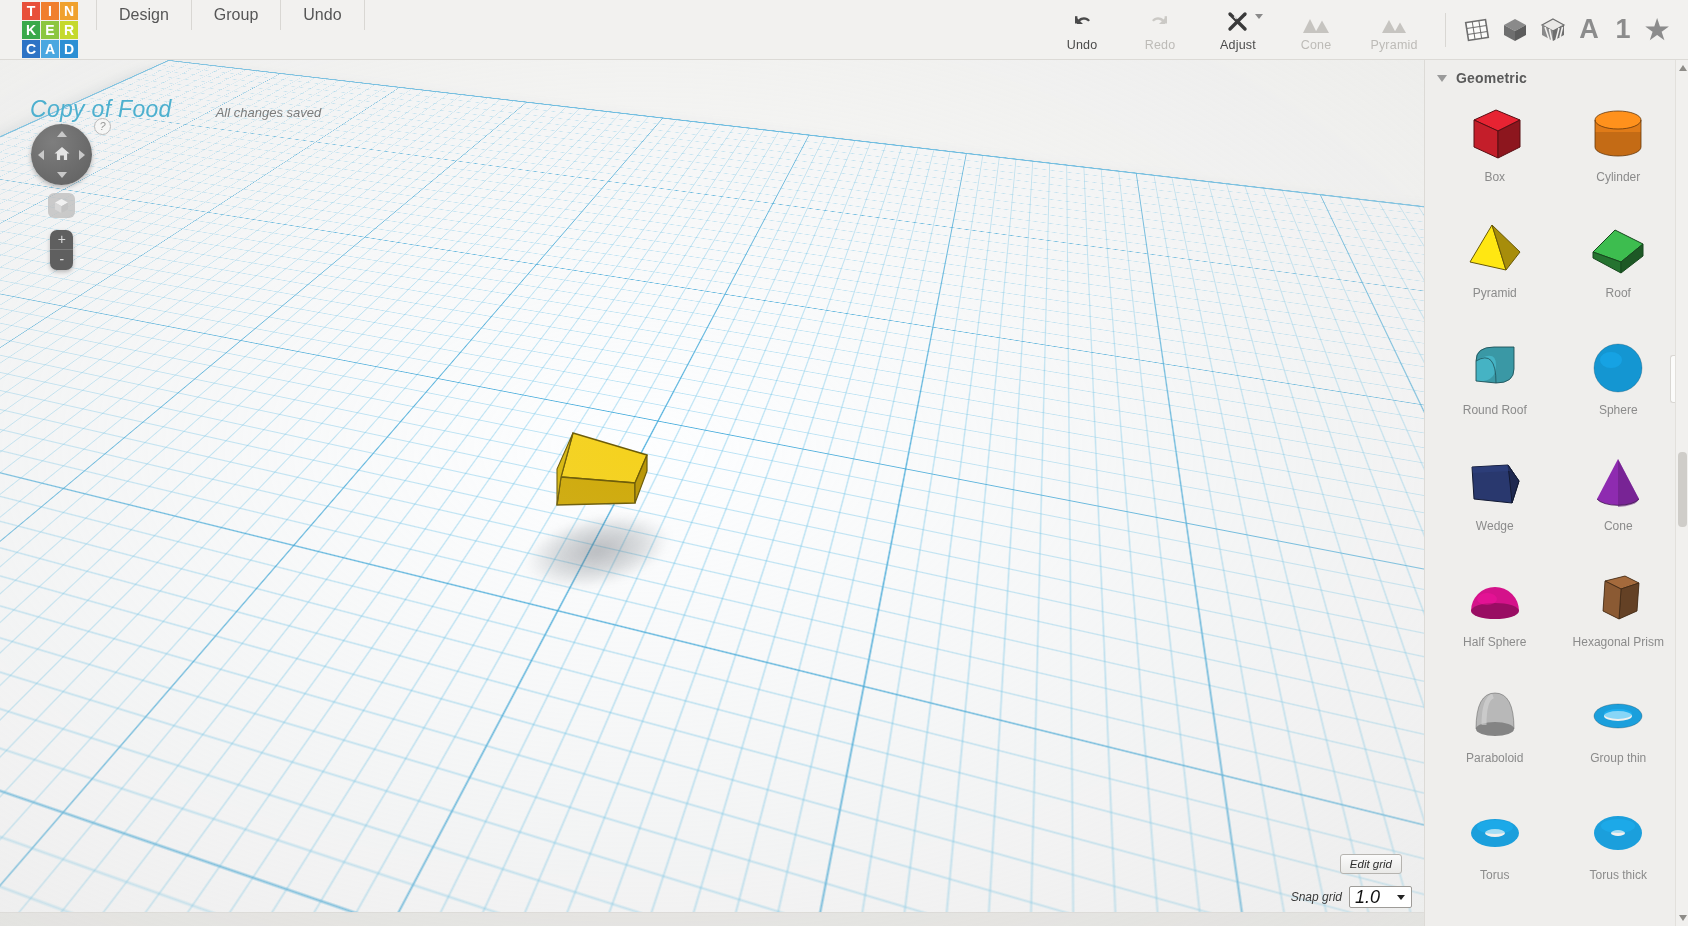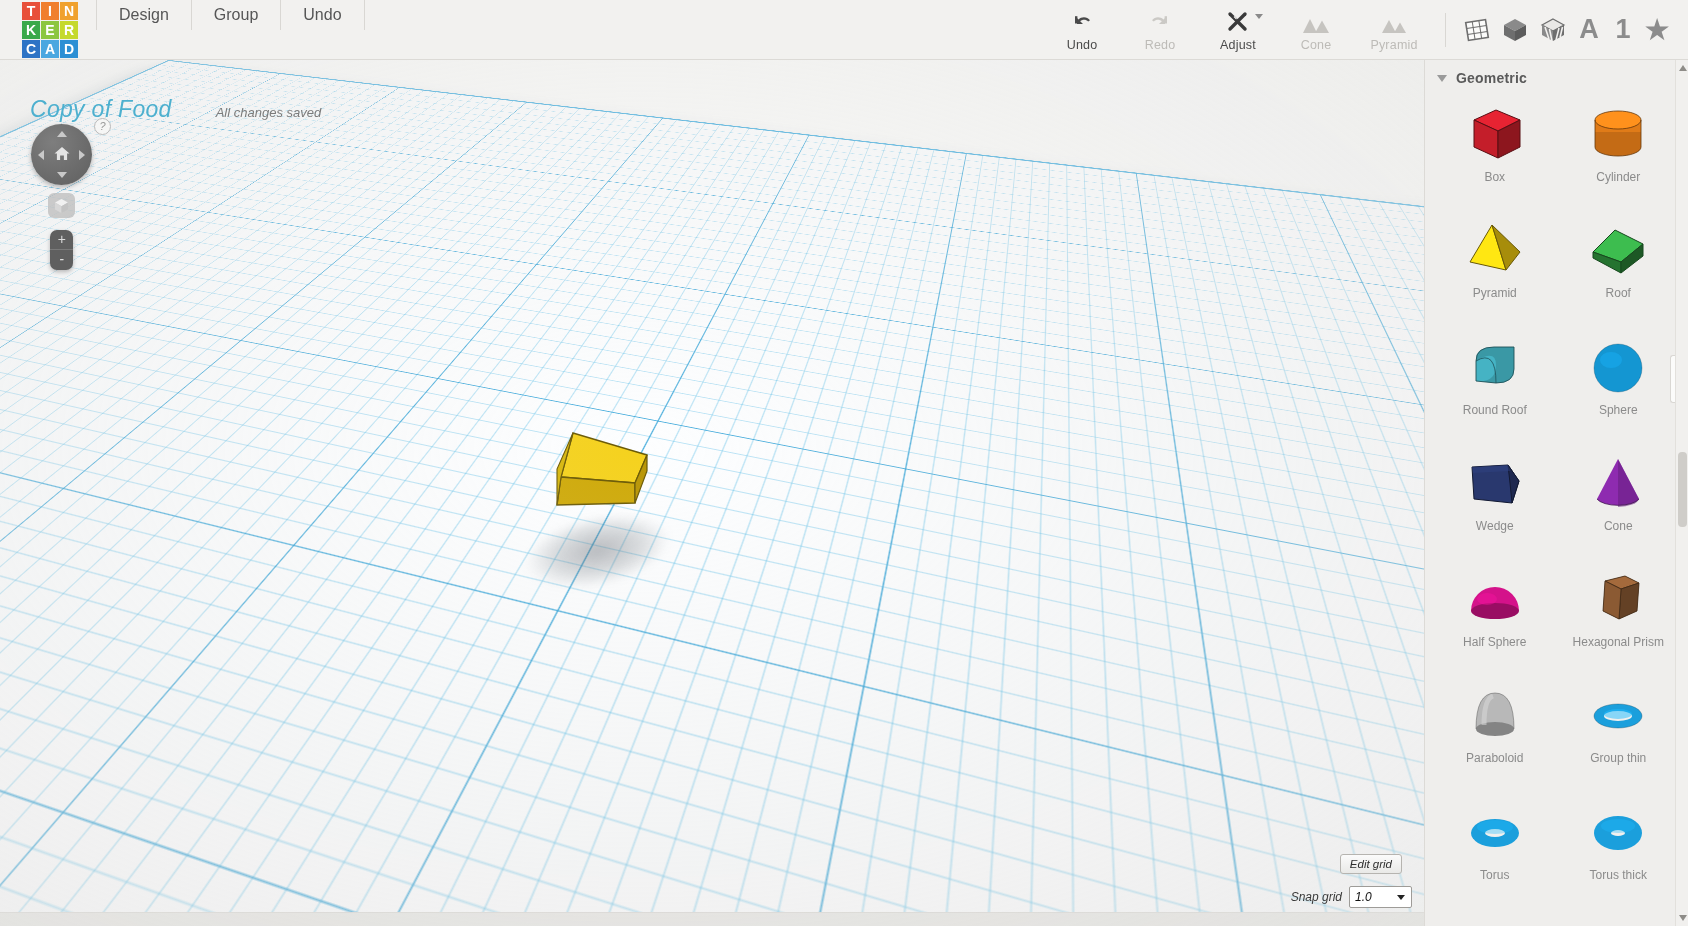--- a/index.html
+++ b/index.html
@@ -173,21 +173,21 @@
   }
   #snaprow {
     position: absolute; right: 12px; bottom: 18px; z-index: 12;
     display: flex; align-items: center;
   }
   #snaplabel { font-size: 12px; color: #3a3a3a; margin-right: 7px; }
   #snapselect {
     width: 63px; height: 22px;
     background: #fff; border: 1px solid #9e9c98; border-radius: 2px;
     display: flex; align-items: center; padding: 0 5px;
-    font-size: 12px; color: #111; cursor: pointer; position: relative;
+    font-size: 18px; color: #111; cursor: pointer; position: relative;
   }
   #snapselect .dcaret {
     position: absolute; right: 6px; top: 8px;
     width: 0; height: 0; border-left: 4px solid transparent; border-right: 4px solid transparent;
     border-top: 5px solid #222;
   }
 
   
   #panel-collapse {
     position: absolute; right: 0; top: 355px; z-index: 20;

